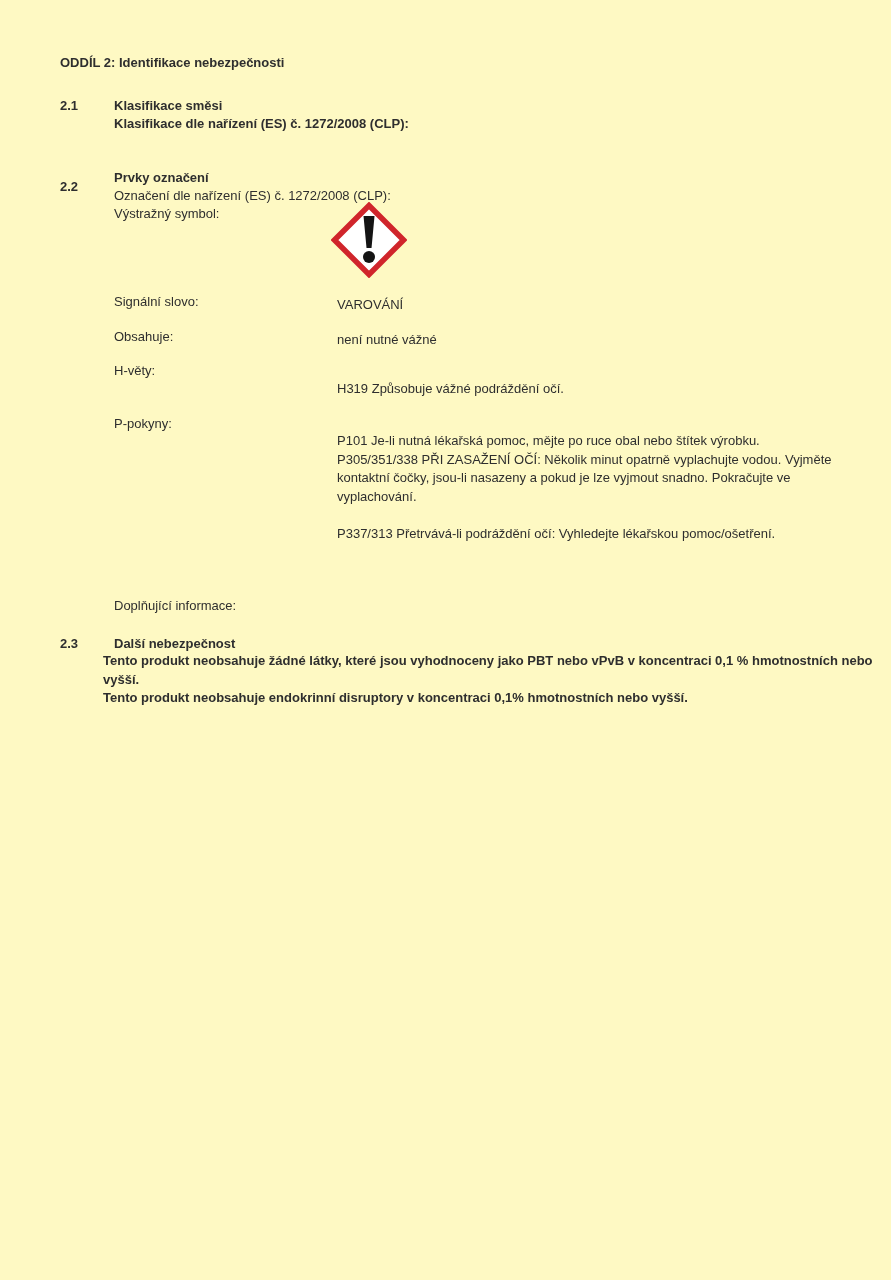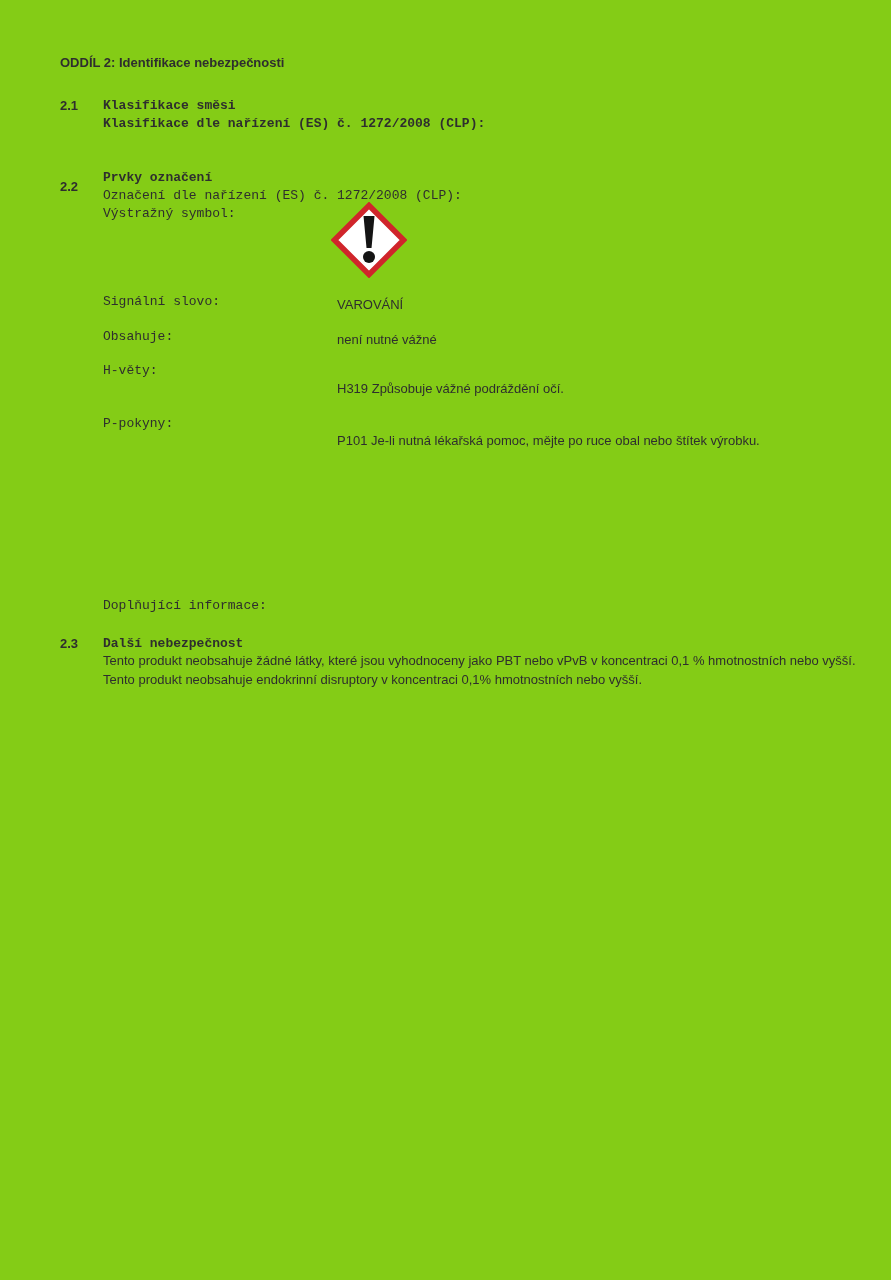--- a/index.html
+++ b/index.html
@@ -5,36 +5,36 @@
   html, body {
     margin: 0;
     padding: 0;
     background: #7a7a7a;
   }
   .page {
     position: relative;
     width: 891px;
     height: 1280px;
     margin: 0 auto;
-    background: #84cc16;
+    background: #fef9c3;
     font-family: "Liberation Sans", "DejaVu Sans", sans-serif;
     font-size: 13px;
     line-height: 18.5px;
     color: #2e2e2e;
     overflow: hidden;
   }
   .abs { position: absolute; }
   .b { font-weight: bold; }
   .num-col { left: 60px; width: 36px; }
-  .label-col { left: 103px; font-family: Liberation Mono, monospace; }
+  .label-col { left: 114px; }
   .value-col { left: 337px; }
   .p-block { left: 337px; top: 432px; width: 532px; }
   .p-line { margin: 0; }
   .p-final { margin-top: 19px; }
-  .s23-lines { left: 103px; top: 652px; width: 780px; }
+  .s23-lines { left: 103px; top: 652px; width: 780px; font-weight: bold; }
   .s23-lines p { margin: 0; }
   .pictogram { left: 331px; top: 202px; width: 76px; height: 76px; }
 </style>
 </head>
 <body>
 
 <div class="page">
 
   <div class="abs b" style="left:60px; top:54px;">ODDÍL 2: Identifikace nebezpečnosti</div>
 
@@ -60,20 +60,22 @@
 
   <div class="abs label-col" style="top:328px;">Obsahuje:</div>
   <div class="abs value-col" style="top:331px;">není nutné vážné</div>
 
   <div class="abs label-col" style="top:362px;">H-věty:</div>
   <div class="abs value-col" style="top:380px;">H319 Způsobuje vážné podráždění očí.</div>
 
   <div class="abs label-col" style="top:415px;">P-pokyny:</div>
   <div class="abs p-block">
     <p class="p-line">P101 Je-li nutná lékařská pomoc, mějte po ruce obal nebo štítek výrobku.</p>
+    <p class="p-line">P305/351/338 PŘI ZASAŽENÍ OČÍ: Několik minut opatrně vyplachujte vodou. Vyjměte kontaktní čočky, jsou-li nasazeny a pokud je lze vyjmout snadno. Pokračujte ve vyplachování.</p>
+    <p class="p-line p-final">P337/313 Přetrvává-li podráždění očí: Vyhledejte lékařskou pomoc/ošetření.</p>
   </div>
 
   <div class="abs label-col" style="top:597px;">Doplňující informace:</div>
 
   <div class="abs b num-col" style="top:635px;">2.3</div>
   <div class="abs b label-col" style="top:635px;">Další nebezpečnost</div>
   <div class="abs s23-lines">
     <p>Tento produkt neobsahuje žádné látky, které jsou vyhodnoceny jako PBT nebo vPvB v koncentraci 0,1 % hmotnostních nebo vyšší.</p>
     <p>Tento produkt neobsahuje endokrinní disruptory v koncentraci 0,1% hmotnostních nebo vyšší.</p>
   </div>

